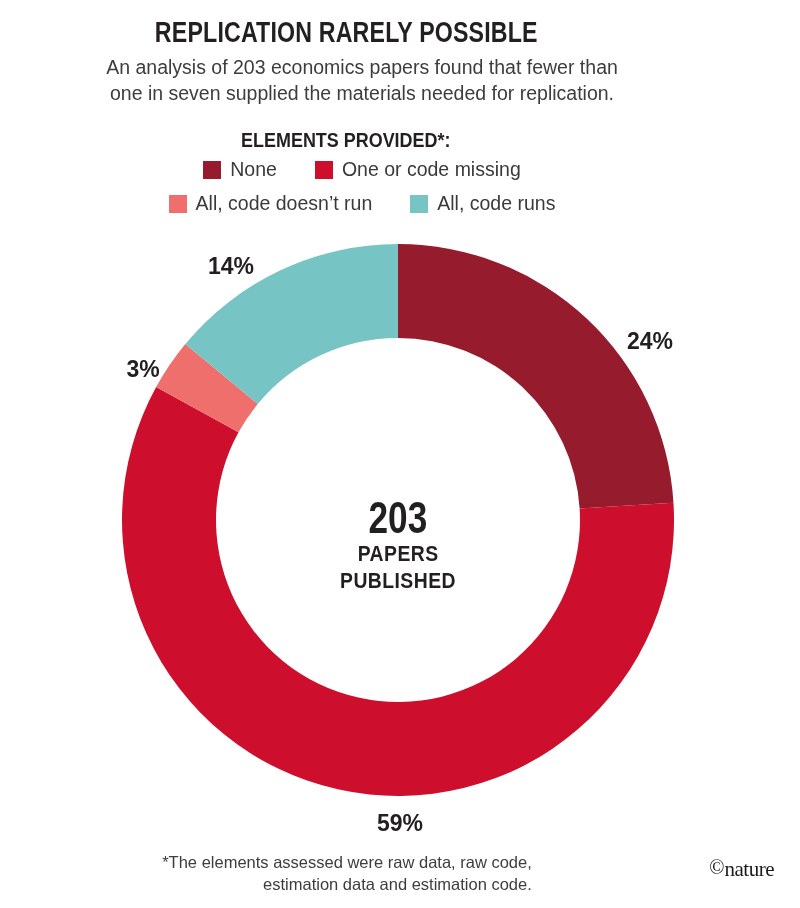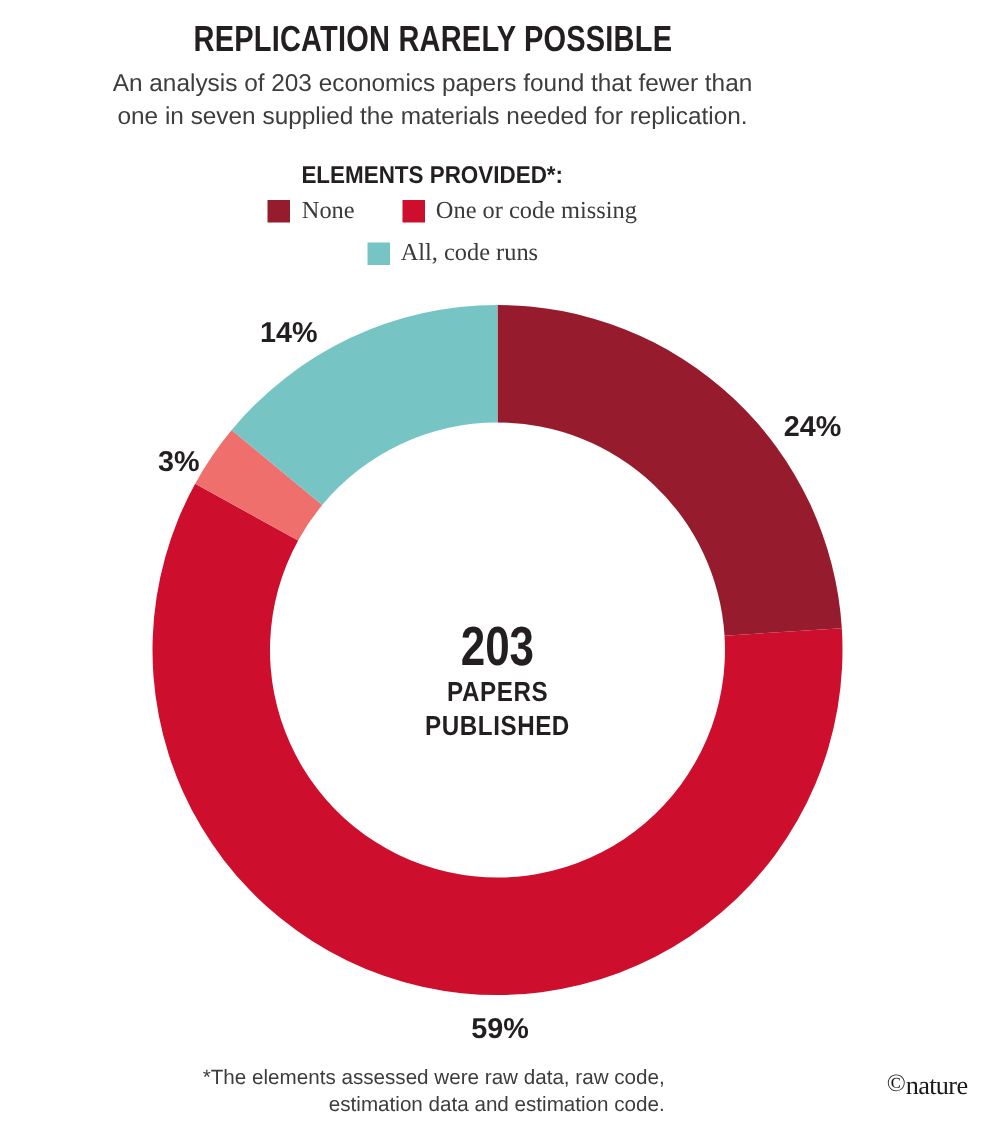--- a/index.html
+++ b/index.html
@@ -6,26 +6,26 @@
   body{
     width:800px;height:908px;background:#ffffff;position:relative;
     font-family:"Liberation Sans", sans-serif;color:#231f20;overflow:hidden;
   }
   .abs{position:absolute;}
   .center-row{left:0;width:692px;text-align:center;}
 
   .title{top:16px;font-size:29px;font-weight:bold;letter-spacing:0.2px;}
   .title .squeeze{display:inline-block;transform:scaleX(0.80);transform-origin:center;white-space:nowrap;}
 
-  .subtitle{top:54px;font-size:19.5px;line-height:26px;color:#3d3d3d;}
+  .subtitle{top:54px;font-size:19.5px;line-height:26px;color:#3d3d3d;padding-left:16px;}
 
   .legend-title{top:129px;font-size:19.5px;font-weight:bold;}
   .legend-title .squeeze{display:inline-block;transform:scaleX(0.92);transform-origin:center;white-space:nowrap;}
 
-  .legend-row{left:0;width:724px;display:flex;justify-content:center;column-gap:38px;font-family:Liberation Serif, serif;}
+  .legend-row{left:0;width:724px;display:flex;justify-content:center;column-gap:38px;}
   .legend-row-1{top:158px;}
   .legend-row-2{top:192px;}
   .legend-item{display:flex;align-items:center;font-size:19.5px;color:#3a3a3a;}
   .swatch{width:18px;height:18px;margin-right:9px;flex:none;}
 
   #donut-svg{top:0;left:0;}
 
   .pct{font-size:23px;font-weight:bold;color:#231f20;transform:translate(-50%,-50%);white-space:nowrap;}
   .pct-none{left:650px;top:341px;}
   .pct-missing{left:400px;top:823px;}
@@ -71,20 +71,24 @@
     <span class="swatch" style="background: rgb(149, 27, 45);"></span>
     <span>None</span>
   </div>
   <div class="legend-item">
     <span class="swatch" style="background: rgb(206, 14, 45);"></span>
     <span>One or code missing</span>
   </div>
 </div>
 <div class="abs legend-row legend-row-2">
   <div class="legend-item">
+    <span class="swatch" style="background: rgb(239, 111, 109);"></span>
+    <span>All, code doesn’t run</span>
+  </div>
+  <div class="legend-item">
     <span class="swatch" style="background: rgb(118, 197, 196);"></span>
     <span>All, code runs</span>
   </div>
 </div>
 
 <div class="abs pct pct-none">24%</div>
 <div class="abs pct pct-missing">59%</div>
 <div class="abs pct pct-doesntrun">3%</div>
 <div class="abs pct pct-runs">14%</div>
 

